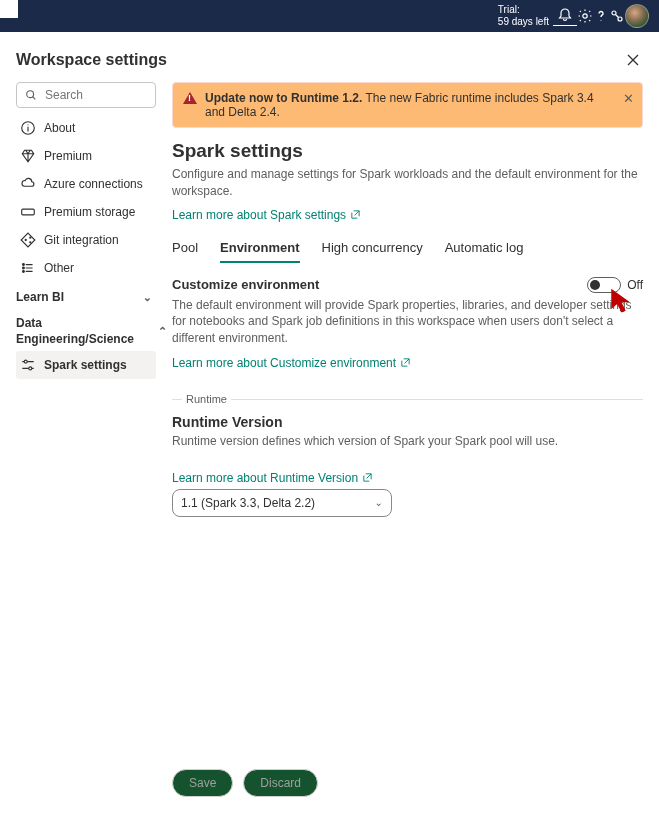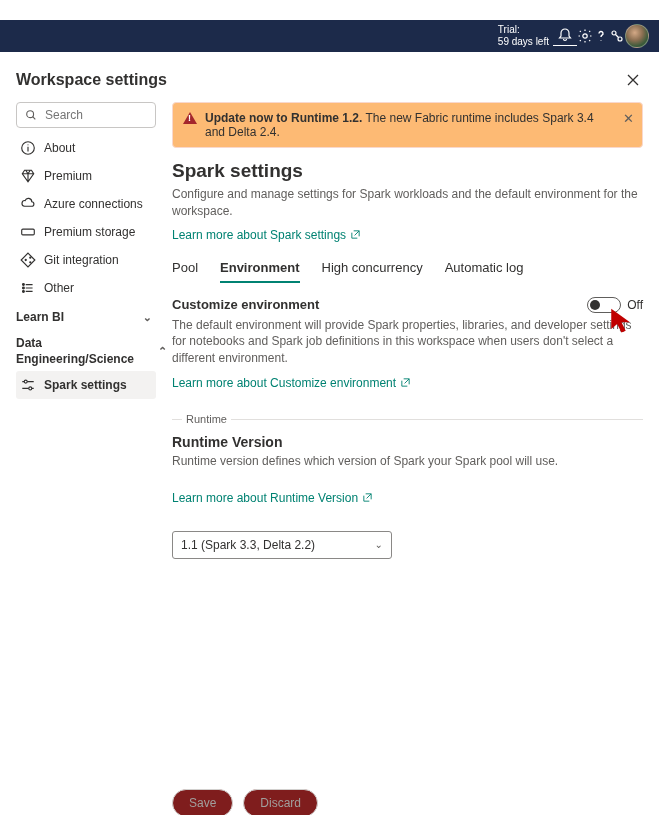--- a/index.html
+++ b/index.html
@@ -1,18 +1,18 @@
 <!DOCTYPE html>
 <html><head>
   <meta charset="utf-8">
   <style>
     * { box-sizing: border-box; margin: 0; padding: 0; }
     body { font-family: "Segoe UI", -apple-system, sans-serif; font-size: 13px; color: #323130; background: #fff; width: 659px; height: 815px; overflow: hidden; position: relative; }
     
-    .topbar { background: #1c2a4a; height: 32px; display: flex; align-items: center; justify-content: flex-end; padding: 0 10px; color: #fff; margin-top: 20px; }
+    .topbar { background: #1c2a4a; height: 32px; display: flex; align-items: center; justify-content: flex-end; padding: 0 10px; color: #fff; }
     .topbar-left-box { position: absolute; left: 0; top: 0; width: 18px; height: 18px; background: #fff; }
     .trial-block { font-size: 10px; line-height: 1.2; margin-right: 4px; }
     .topbar-icon { width: 16px; height: 16px; display: flex; align-items: center; justify-content: center; cursor: pointer; }
     .topbar-icon svg { stroke: #fff; fill: none; }
     .avatar { width: 24px; height: 24px; border-radius: 50%; background: radial-gradient(circle at 40% 35%, #d4a986 0%, #8b6f52 40%, #3a5a3a 70%); border: 1px solid rgba(255,255,255,0.3); cursor: pointer; }
     .bell-underline { width: 24px; border-bottom: 1.5px solid #fff; margin-top:2px; }
     
     .page { display: flex; flex-direction: column; padding: 18px 16px 0 16px; height: calc(100% - 32px); position: relative; }
     .page-title-row { display: flex; justify-content: space-between; align-items: center; margin-bottom: 12px; }
     .page-title { font-size: 16px; font-weight: 700; }
@@ -53,25 +53,25 @@
     .toggle-knob { width: 10px; height: 10px; background: #323130; border-radius: 50%; position: absolute; left: 2px; top: 2px; }
     .toggle-label { font-size: 12px; }
     .cursor-annot { position: absolute; left: 20px; top: 10px; pointer-events: none; }
     .cursor-annot svg { width: 34px; height: 34px; }
     
     .fieldset-label { font-size: 11px; color: #605e5c; background: #fff; position: relative; top: 7px; left: 10px; padding: 0 4px; display: inline-block; }
     .fieldset-line { border-top: 1px solid #e1dfdd; margin-bottom: 14px; }
     
     .rv-title { font-size: 14px; font-weight: 700; margin-bottom: 4px; }
     .rv-desc { font-size: 12px; color: #605e5c; margin-bottom: 22px; }
-    .select-box { border: 1px solid #8a8886; border-radius: 3px; height: 28px; width: 220px; display: flex; align-items: center; justify-content: space-between; padding: 0 8px; cursor: pointer; margin-top: 26px; font-size: 12px; }
+    .select-box { border: 1px solid #8a8886; border-radius: 8px; height: 28px; width: 220px; display: flex; align-items: center; justify-content: space-between; padding: 0 8px; cursor: pointer; margin-top: 4px; font-size: 12px; }
     .select-chev { font-size: 10px; color: #605e5c; }
     
     .footer { position: absolute; bottom: 18px; left: 172px; display: flex; gap: 10px; }
-    .btn { border: 1px solid #d2d0ce; background: #7f1d1d; color: #a19f9d; border-radius: 14px; padding: 6px 16px; font-size: 12px; cursor: pointer; }
+    .btn { border: 1px solid #d2d0ce; background: #14532d; color: #a19f9d; border-radius: 14px; padding: 6px 16px; font-size: 12px; cursor: pointer; }
   </style>
 </head>
 <body>
 
 <div class="topbar">
   <div class="topbar-left-box"></div>
   <div class="trial-block">
     <div>Trial:</div>
     <div>59 days left</div>
   </div>

